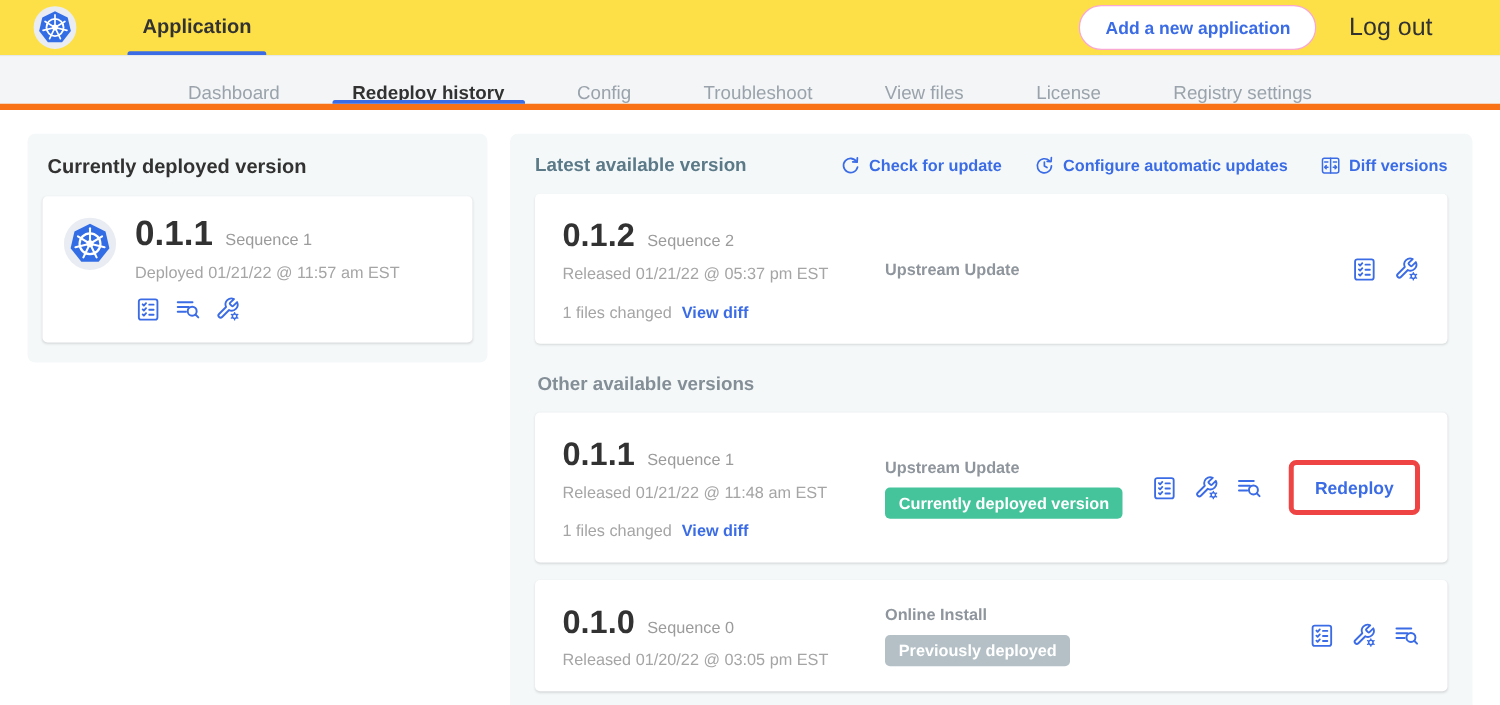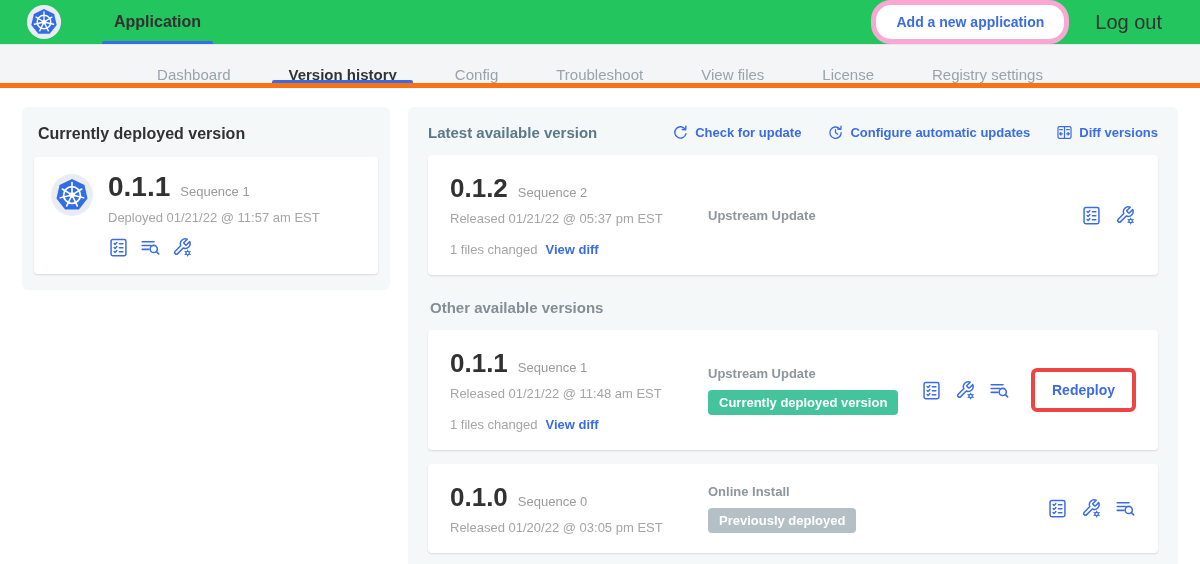--- a/index.html
+++ b/index.html
@@ -1,30 +1,30 @@
 <!DOCTYPE html>
 <html><head>
 <meta charset="utf-8">
 <style>
   * { box-sizing: border-box; margin: 0; padding: 0; }
   html, body { width: 1200px; height: 564px; overflow: hidden; }
   body { font-family: "Liberation Sans", sans-serif; background: #fff; color: #323232; }
 
   
-  .header { height: 45px; display: flex; align-items: center; background: #22c55e;
-            border-bottom: 1px solid #e4e8ea; padding: 0 24px 0 26px; }
+  .header { height: 45px; display: flex; align-items: center; background: #fde047;
+            border-bottom: 1px solid #e4e8ea; padding: 0 40px 0 26px; }
   .k8s-logo { width: 36px; height: 36px; flex: 0 0 36px; margin-right: 30px; }
   .header-tabs { display: flex; height: 100%; }
   .header-tab { position: relative; display: flex; align-items: center; padding: 0 22px;
                 font-size: 16px; color: #323232; cursor: pointer; }
   .header-tab.active { font-weight: bold; }
   .header-tab.active::after { content: ""; position: absolute; left: 10px; right: 10px;
                 bottom: 0; height: 3px; background: #3b6ce5; border-radius: 2px 2px 0 0; }
   .header-spacer { flex: 1; }
-  .btn-pill { border: 5px solid #f9a8d4; color: #3b6ce5; background: #fff; font-weight: bold;
+  .btn-pill { border: 1px solid #f9a8d4; color: #3b6ce5; background: #fff; font-weight: bold;
               font-size: 14px; padding: 9px 20px; border-radius: 20px; cursor: pointer;
               font-family: inherit; text-align: right; }
   .logout { font-size: 20px; color: #323232; margin: 0 14px 0 26px; cursor: pointer; }
 
   
   .subnav { height: 43px; background: #f3f5f7; border-bottom: 5px solid #f97316;
             display: flex; justify-content: center; align-items: flex-end; }
   .subnav-tab { position: relative; display: flex; align-items: center; padding: 0 16px;
                 margin: 0 13px; font-size: 15px; color: #9aa3ab; cursor: pointer; }
   .subnav-tab.active { color: #323232; font-weight: bold; }
@@ -152,21 +152,21 @@
   <div class="header-tabs">
     <div class="header-tab active">Application</div>
   </div>
   <div class="header-spacer"></div>
   <button class="btn-pill">Add a new application</button>
   <span class="logout">Log out</span>
 </div>
 
 <div class="subnav">
   <div class="subnav-tab">Dashboard</div>
-  <div class="subnav-tab active">Version history</div>
+  <div class="subnav-tab active">Redeploy history</div>
   <div class="subnav-tab">Config</div>
   <div class="subnav-tab">Troubleshoot</div>
   <div class="subnav-tab">View files</div>
   <div class="subnav-tab">License</div>
   <div class="subnav-tab">Registry settings</div>
 </div>
 
 <div class="main">
 
   <div class="panel deployed-panel">

